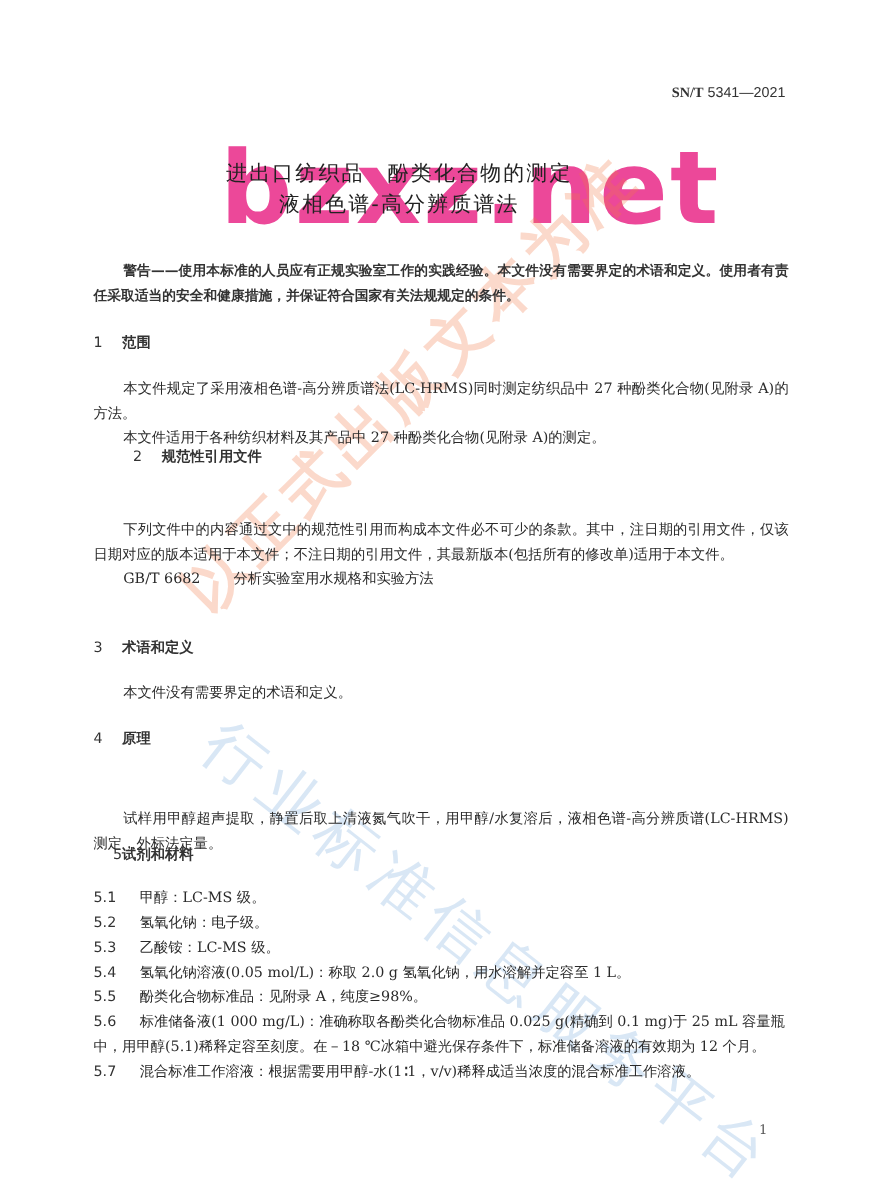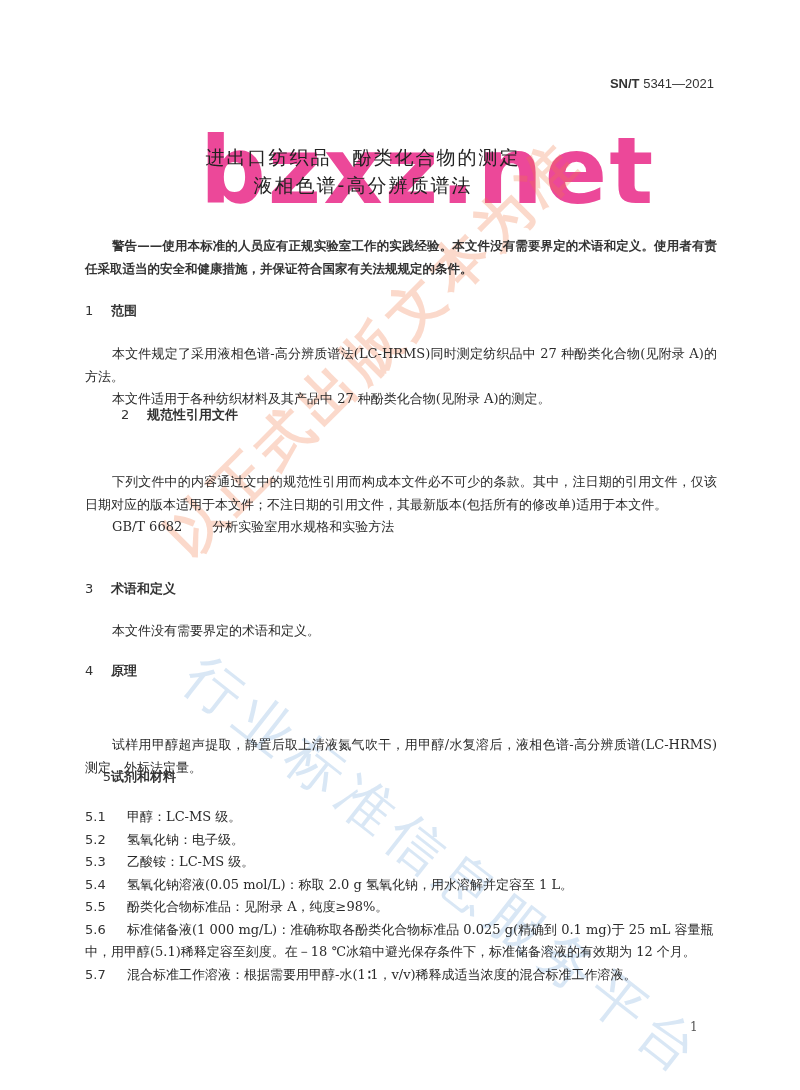--- a/index.html
+++ b/index.html
@@ -16,21 +16,21 @@
             letter-spacing: 6px; }
   .wm-blue { position: absolute; left: 215px; top: 640px; font-family: "DejaVu Sans", sans-serif;
              font-size: 56px; color: rgba(120,170,220,0.28);
              transform: rotate(38deg); transform-origin: left top; white-space: nowrap; z-index: 0;
              letter-spacing: 8px; }
 
   .content { position: absolute; left: 0; top: 0; width: 800px; z-index: 1; }
 
   .std-no { position: absolute; right: 86px; top: 76px; font-size: 13px; color: #333;
             font-family: "Liberation Sans", sans-serif; }
-  .std-no b { font-family: Liberation Sans, sans-serif; font-weight: bold; }
+  .std-no b { font-family: Liberation Serif, serif; font-weight: bold; }
 
   .title { position: absolute; left: 0; width: 726px; text-align: center;
            font-family: "DejaVu Sans", sans-serif; font-size: 19px; color: #222; letter-spacing: 2px; }
   .title.l1 { top: 145px; }
   .title.l2 { top: 173px; }
 
   .block { position: absolute; left: 85px; width: 632px; font-size: 13px; line-height: 22.5px; }
   .para { text-indent: 27px; margin: 0; text-align: justify; }
   .warning { font-family: "DejaVu Sans", sans-serif; font-weight: bold; font-size: 12.5px; color: #333; }
   .heading { position: absolute; left: 85px; font-family: "DejaVu Sans", sans-serif; font-weight: bold;

